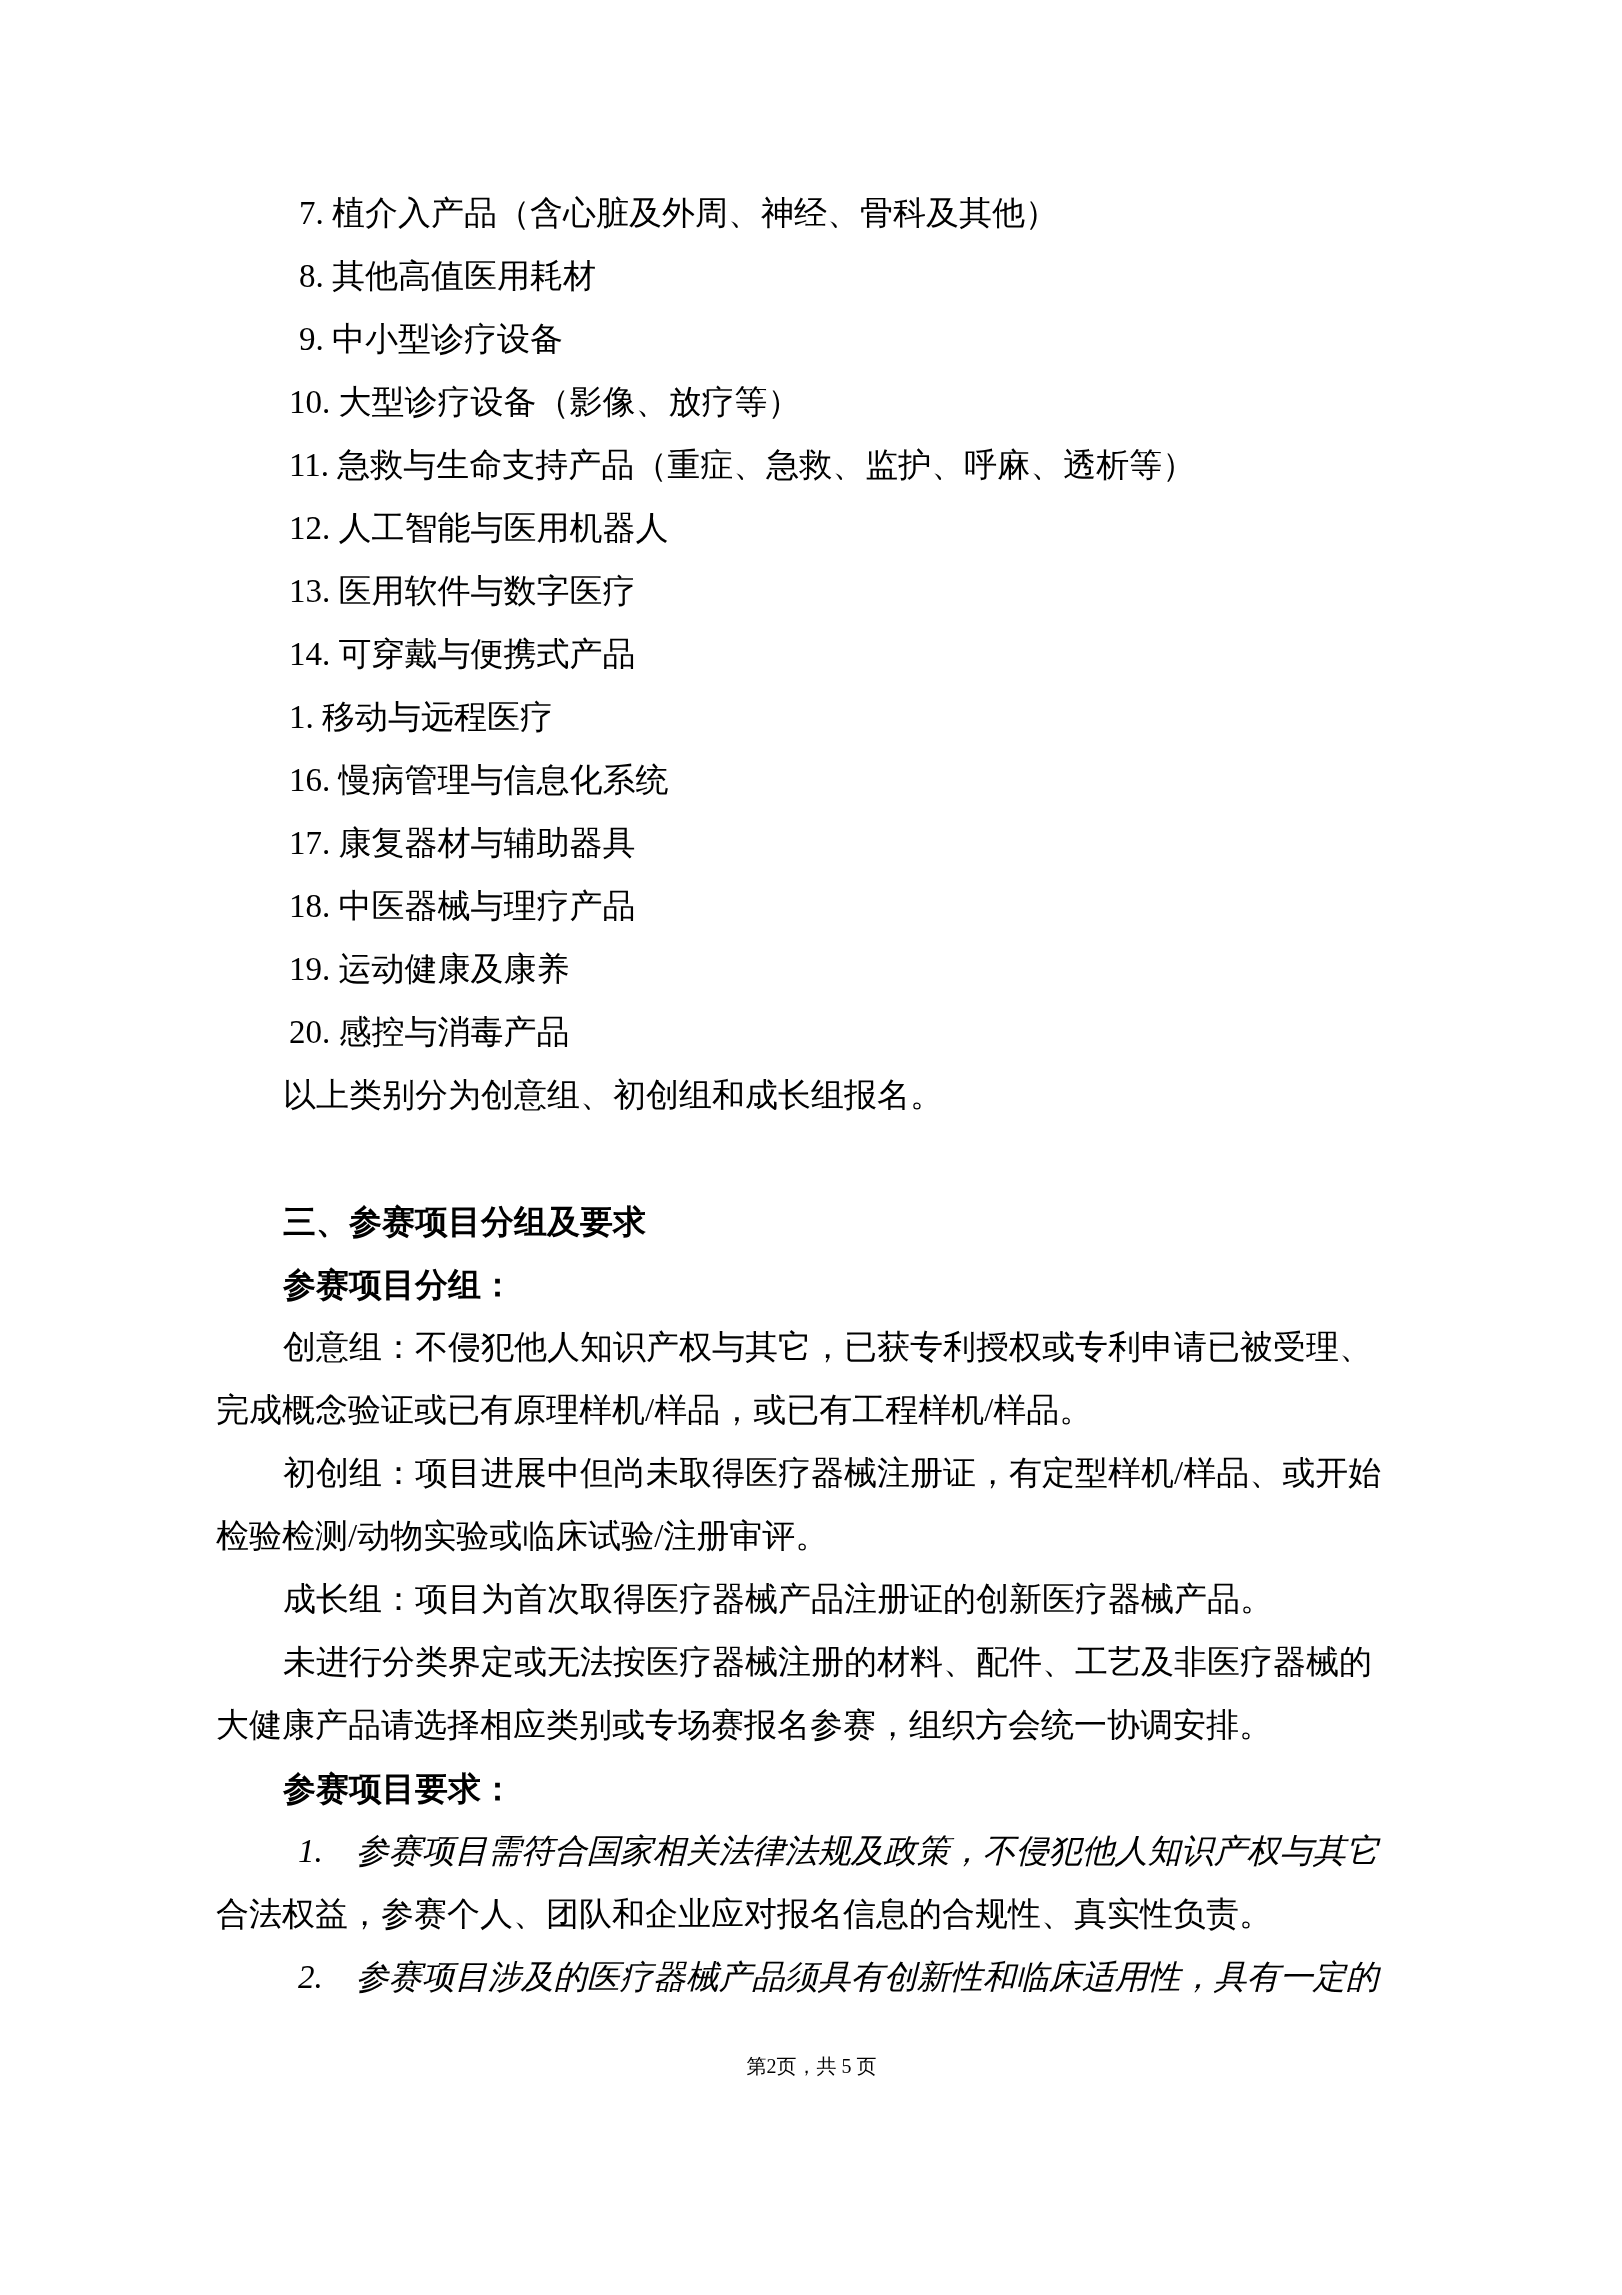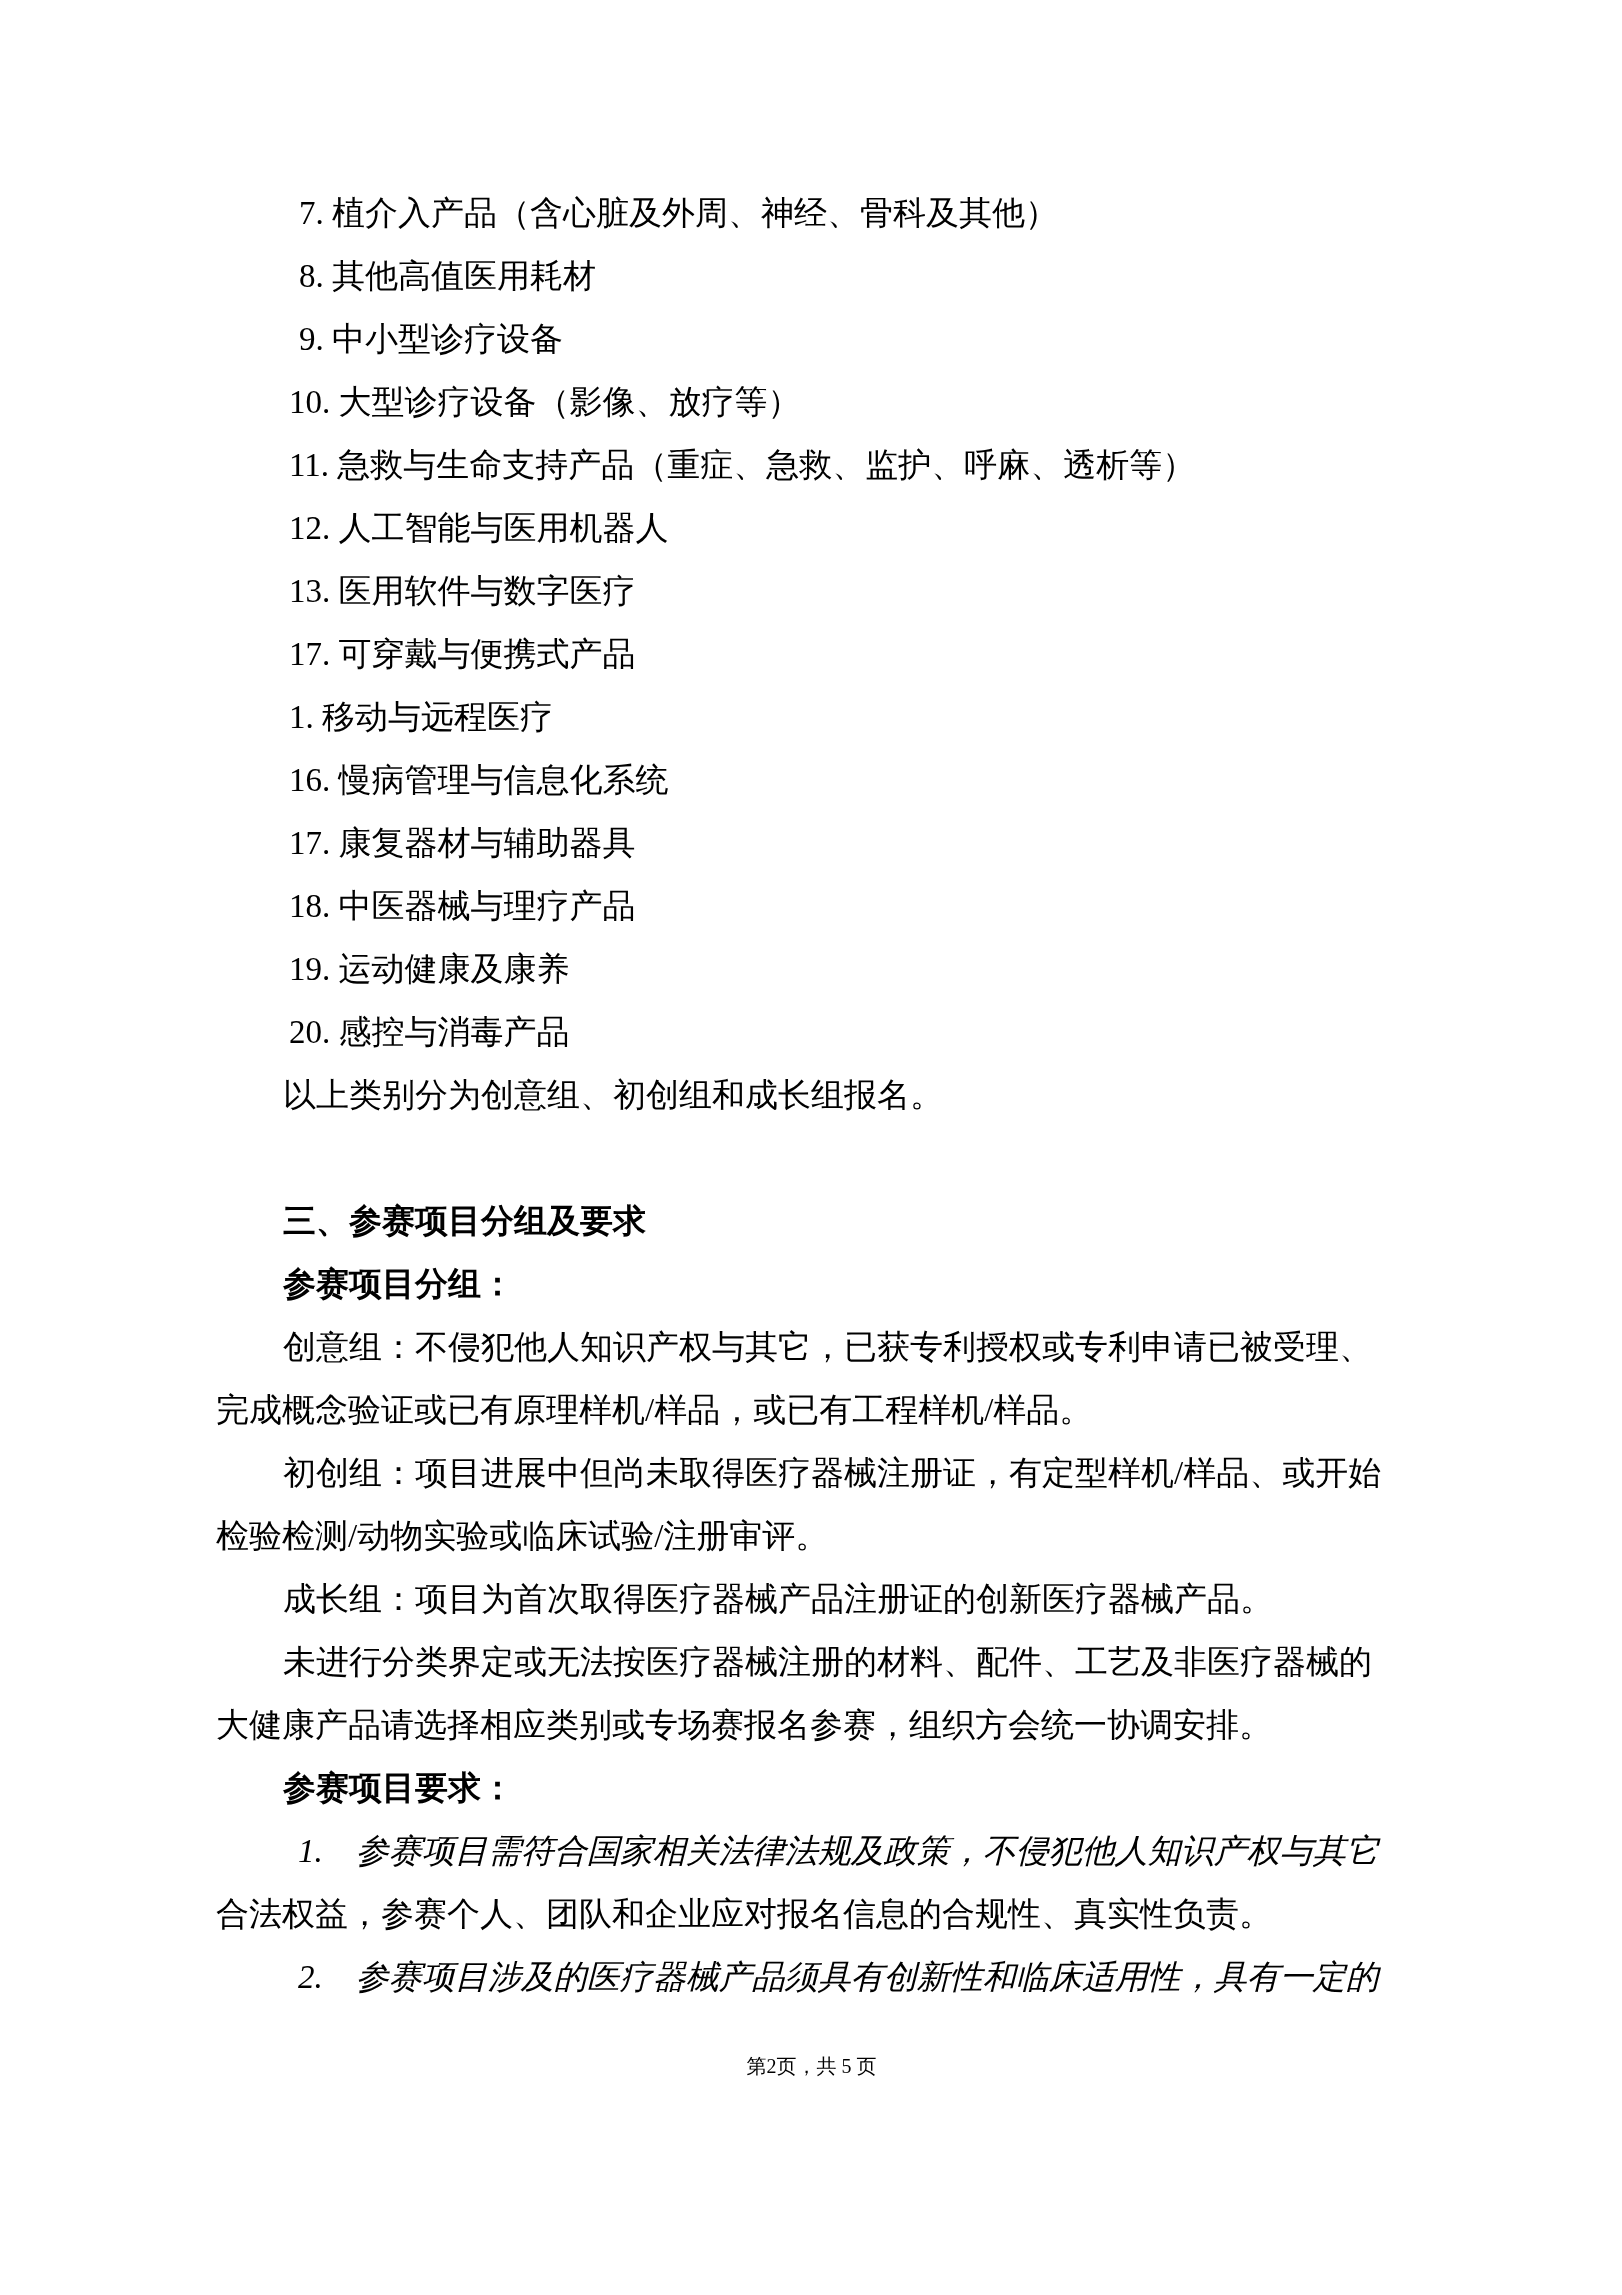--- a/index.html
+++ b/index.html
@@ -33,21 +33,21 @@
   .indent   { padding-left: 67px; }
   
   .list-1   { padding-left: 83px; }
   .list-2   { padding-left: 73px; }
   
   .list-req { padding-left: 82px; font-style: italic; }
   .flush    { padding-left: 0; }
   .blank    { height: 63px; }
   .bold {
     font-weight: 700;
-    font-family: Liberation Serif, serif;
+    font-family: Liberation Sans, sans-serif;
   }
   .footer {
     position: absolute;
     top: 2051px;
     left: 0;
     width: 100%;
     text-align: center;
     font-size: 20px;
     line-height: 31px;
     font-family: "Liberation Serif", "DejaVu Serif", serif;
@@ -59,21 +59,21 @@
 
 <div class="page">
   <div class="content">
       <div class="line list-1">7. 植介入产品（含心脏及外周、神经、骨科及其他）</div>
       <div class="line list-1">8. 其他高值医用耗材</div>
       <div class="line list-1">9. 中小型诊疗设备</div>
       <div class="line list-2">10. 大型诊疗设备（影像、放疗等）</div>
       <div class="line list-2">11. 急救与生命支持产品（重症、急救、监护、呼麻、透析等）</div>
       <div class="line list-2">12. 人工智能与医用机器人</div>
       <div class="line list-2">13. 医用软件与数字医疗</div>
-      <div class="line list-2">17. 可穿戴与便携式产品</div>
+      <div class="line list-2">14. 可穿戴与便携式产品</div>
       <div class="line list-2">1. 移动与远程医疗</div>
       <div class="line list-2">16. 慢病管理与信息化系统</div>
       <div class="line list-2">17. 康复器材与辅助器具</div>
       <div class="line list-2">18. 中医器械与理疗产品</div>
       <div class="line list-2">19. 运动健康及康养</div>
       <div class="line list-2">20. 感控与消毒产品</div>
       <div class="line indent">以上类别分为创意组、初创组和成长组报名。</div>
       <div class="line blank"></div>
       <div class="line indent bold">三、参赛项目分组及要求</div>
       <div class="line indent bold">参赛项目分组：</div>

